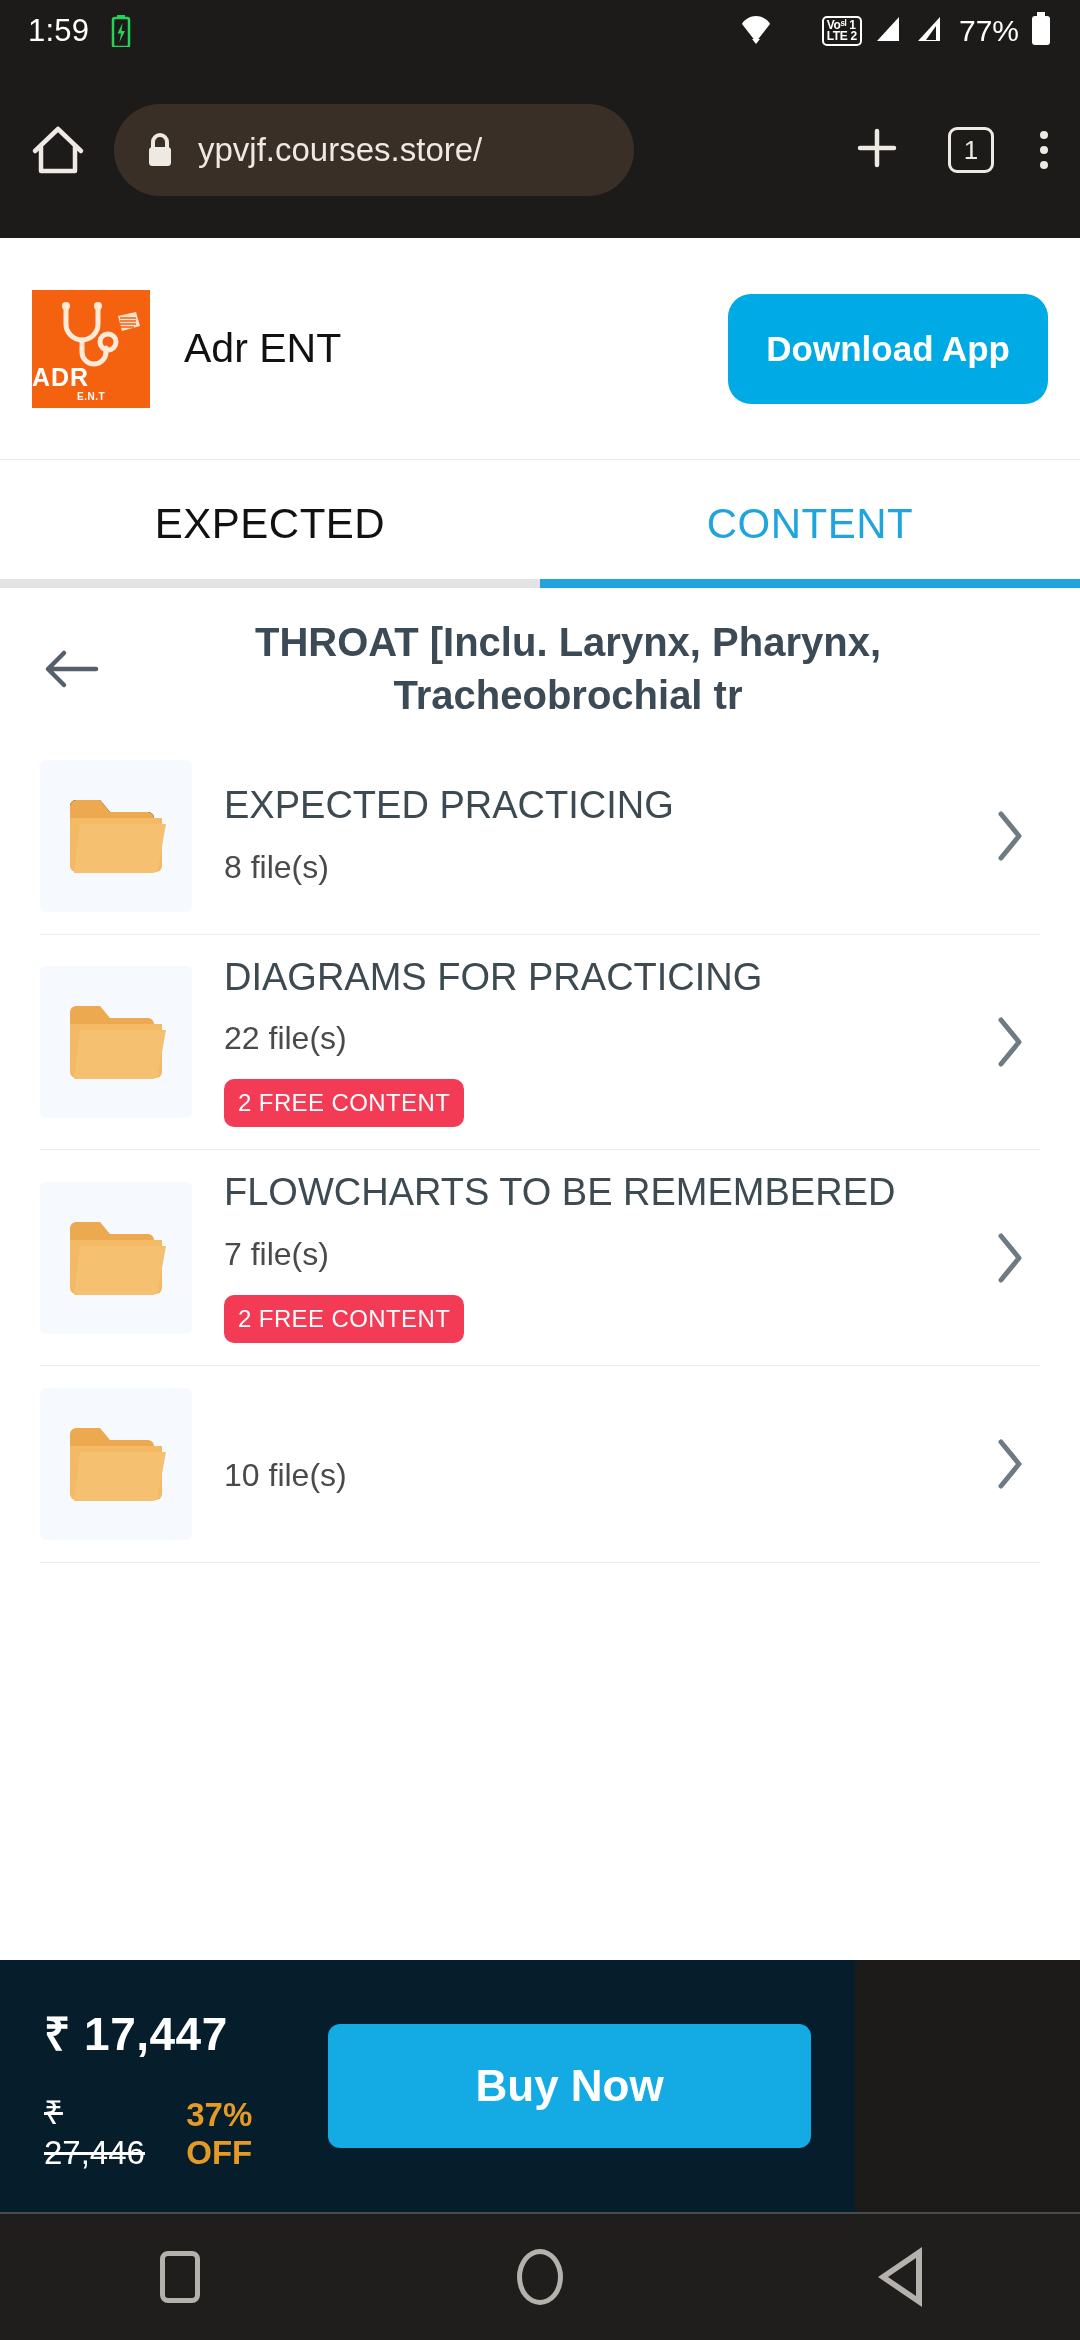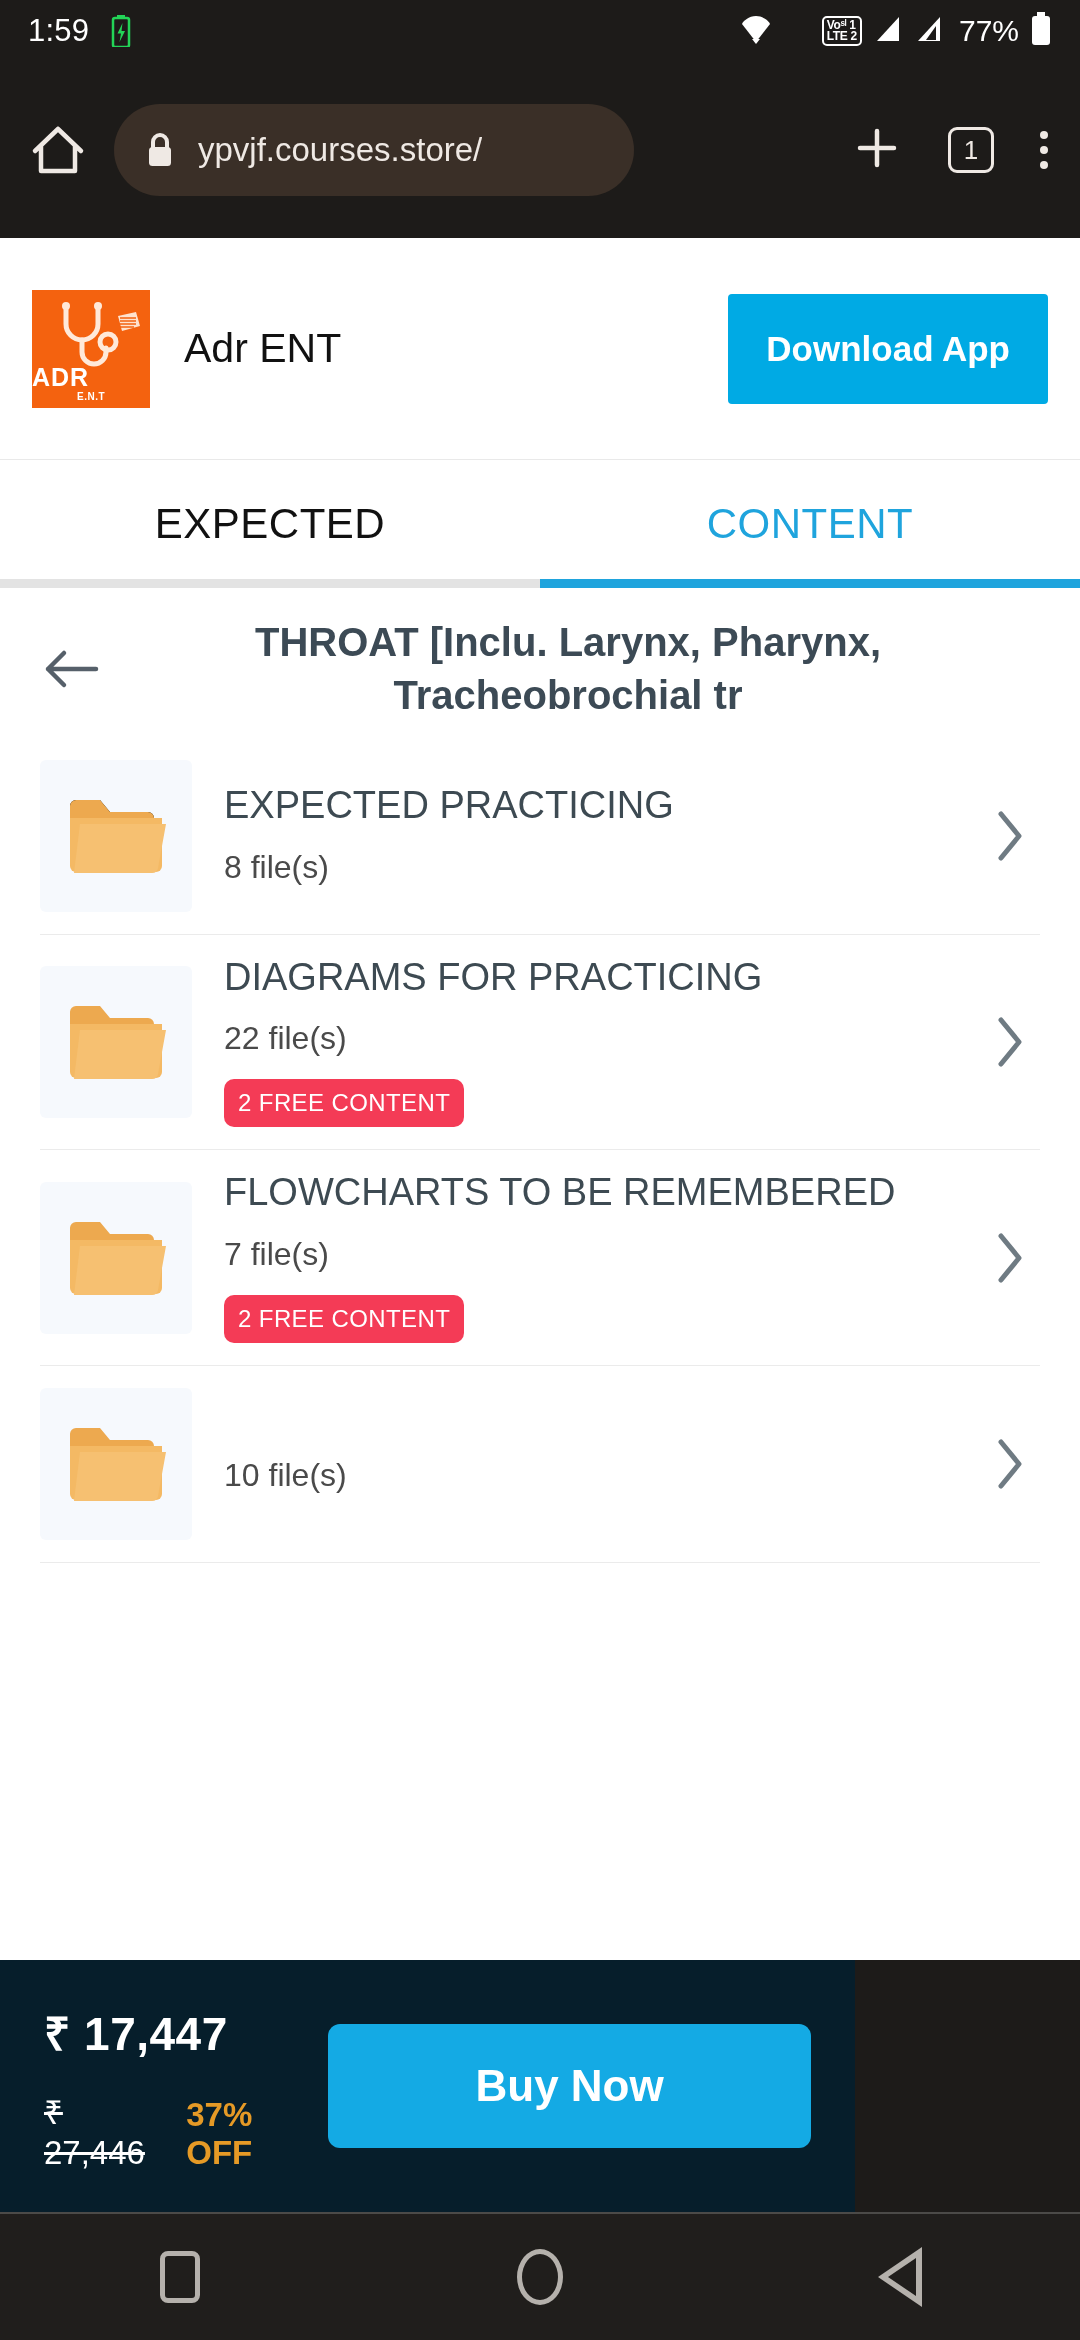--- a/index.html
+++ b/index.html
@@ -70,21 +70,21 @@
     position:absolute; left:0; right:0; bottom:18px; 
     color:#fff; font-weight:700; font-size:25px; letter-spacing:1px; line-height:1;
   }
   .logo .ent {
     position:absolute; left:0; right:0; bottom:6px; text-align:center;
     color:#fff; font-weight:700; font-size:10px; letter-spacing:.5px; line-height:1;
   }
   .app-name { margin-left:34px; font-size:41px; color:#111; font-weight:400; }
   .dl-btn {
     margin-left:auto; background:#00aae4; color:#fff; border:none;
-    font-size:35px; font-weight:700; border-radius:4px;
+    font-size:35px; font-weight:700; border-radius:23px;
     padding:0 38px; height:110px; display:flex; align-items:center; justify-content:center;
     font-family:"Liberation Sans", sans-serif; cursor:pointer;
   }
 
   .tabs { height:128px; display:flex; background:#fff; position:relative; }
   .tab {
     flex:1; display:flex; align-items:center; justify-content:center;
     font-size:42px; letter-spacing:.5px; color:#111; cursor:pointer;
   }
   .tab.active { color:#1fa4dd; }

